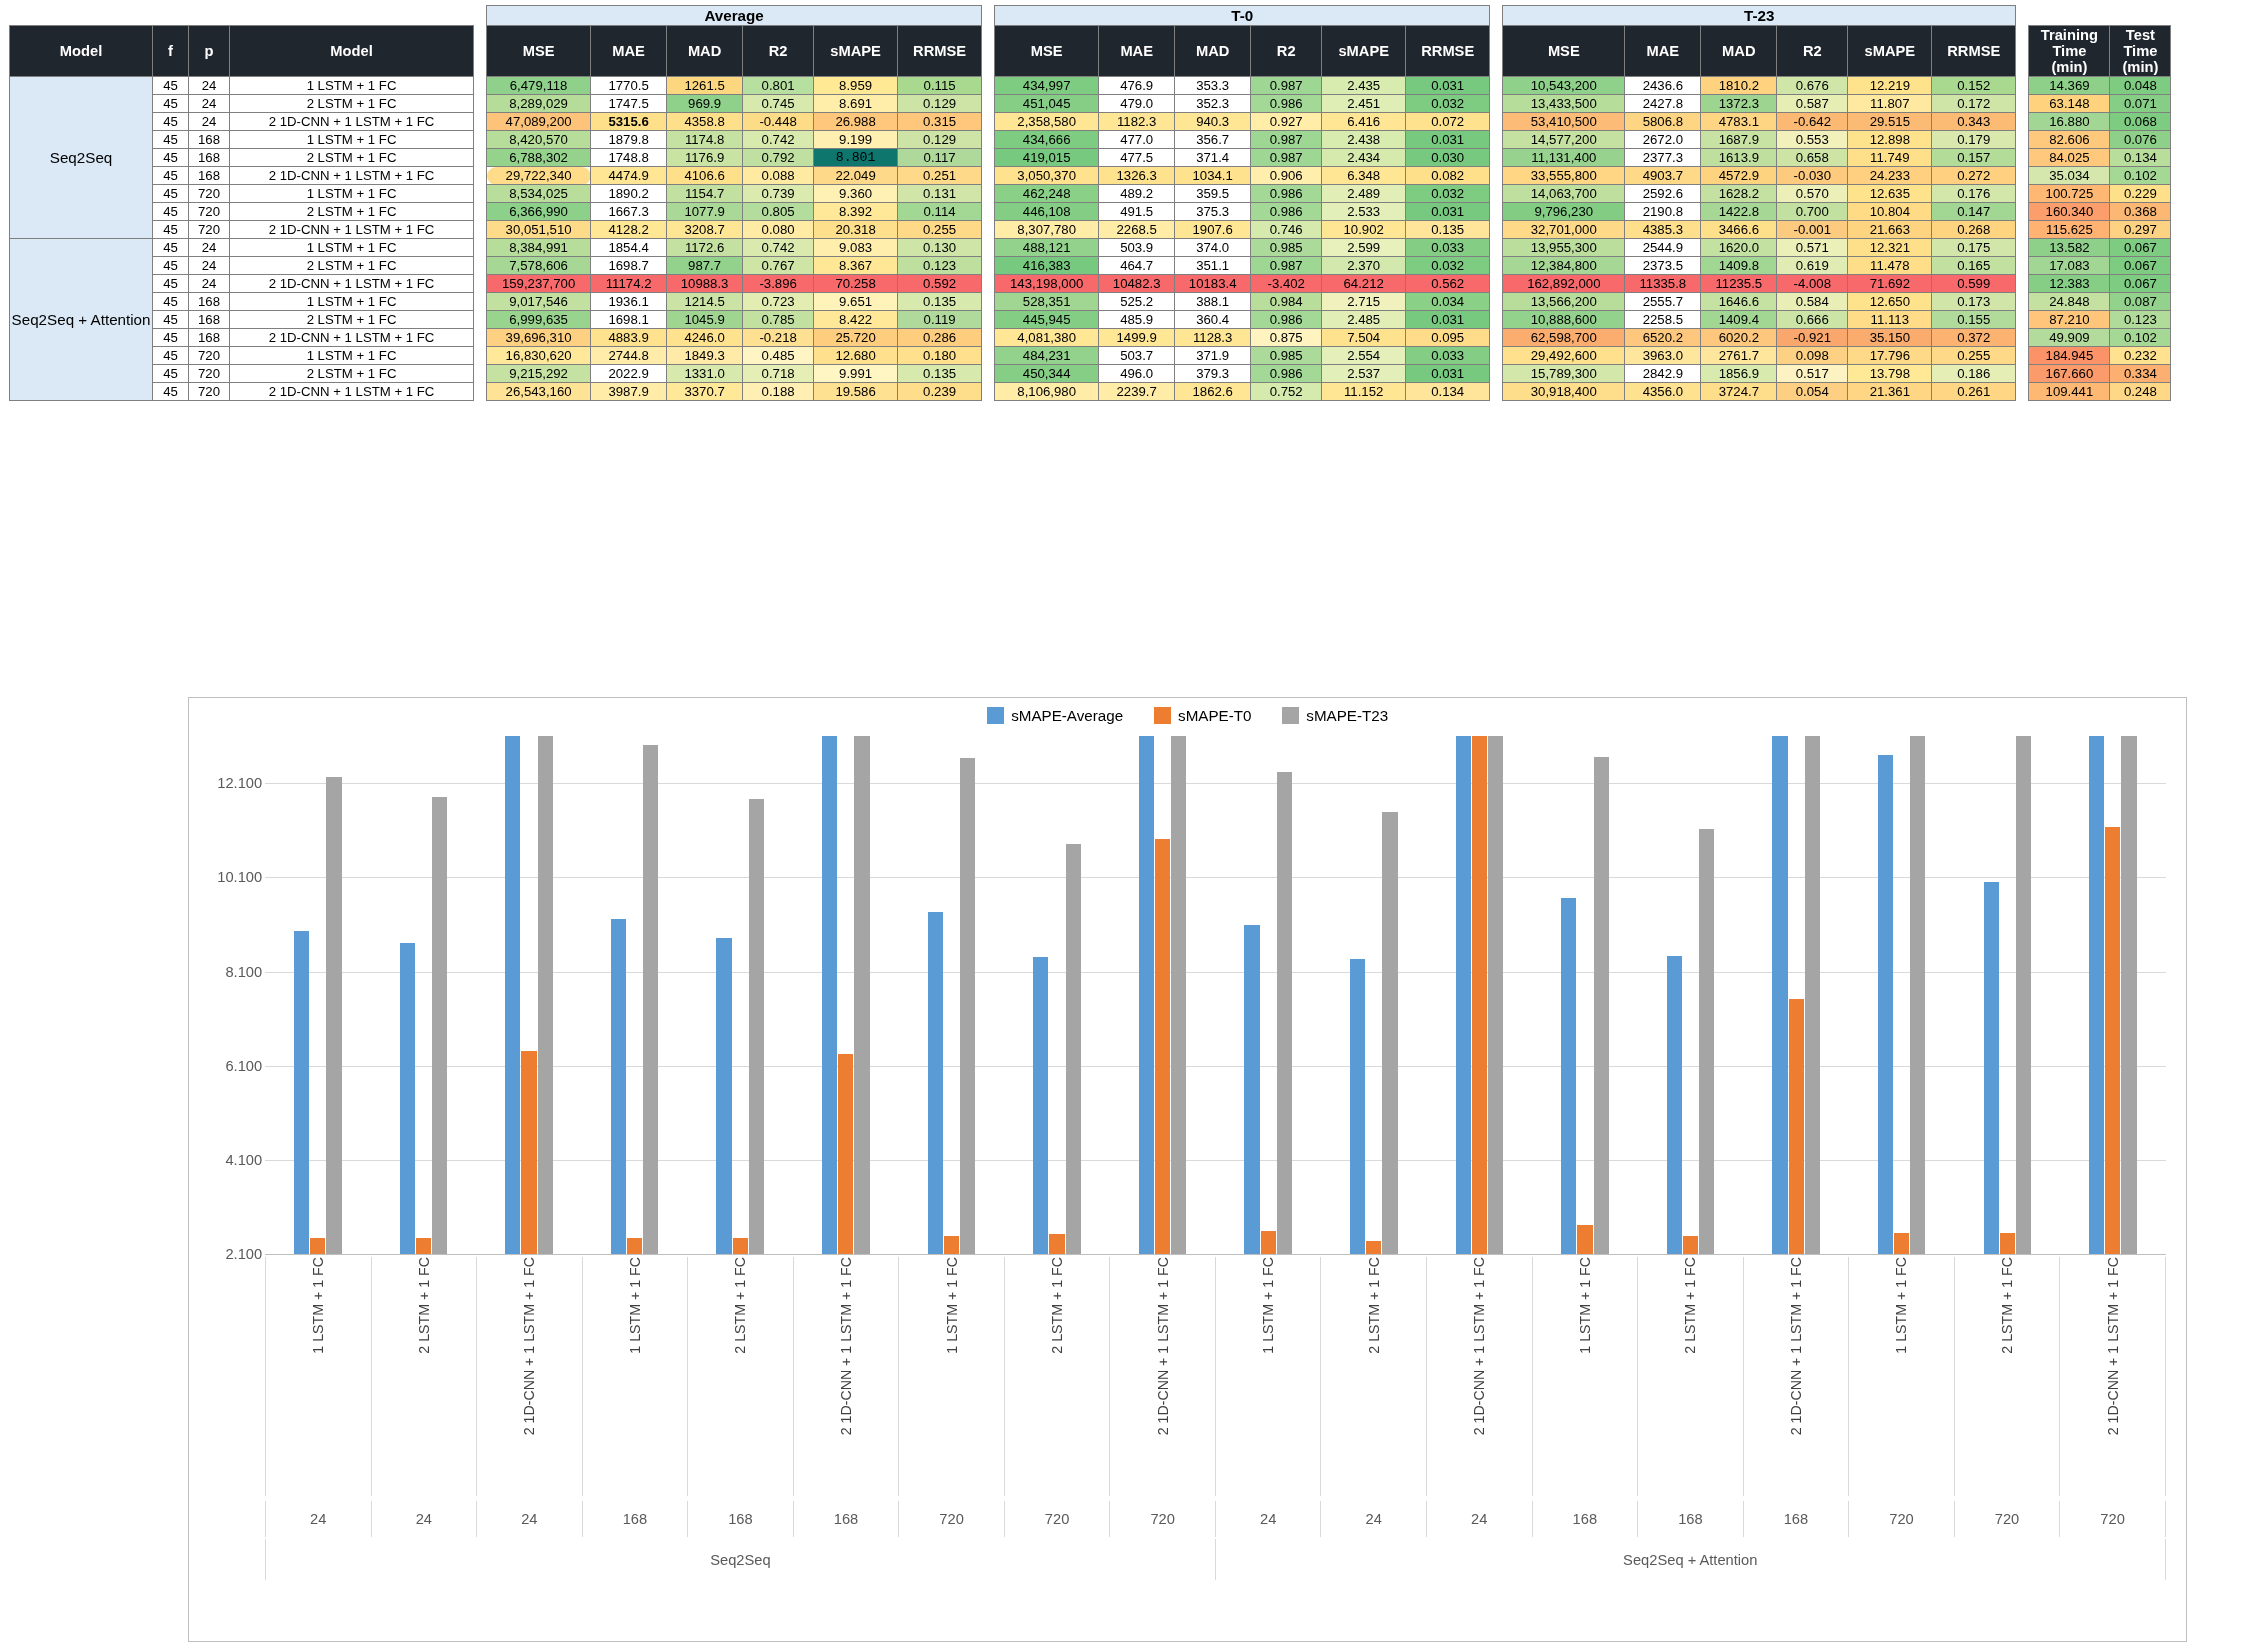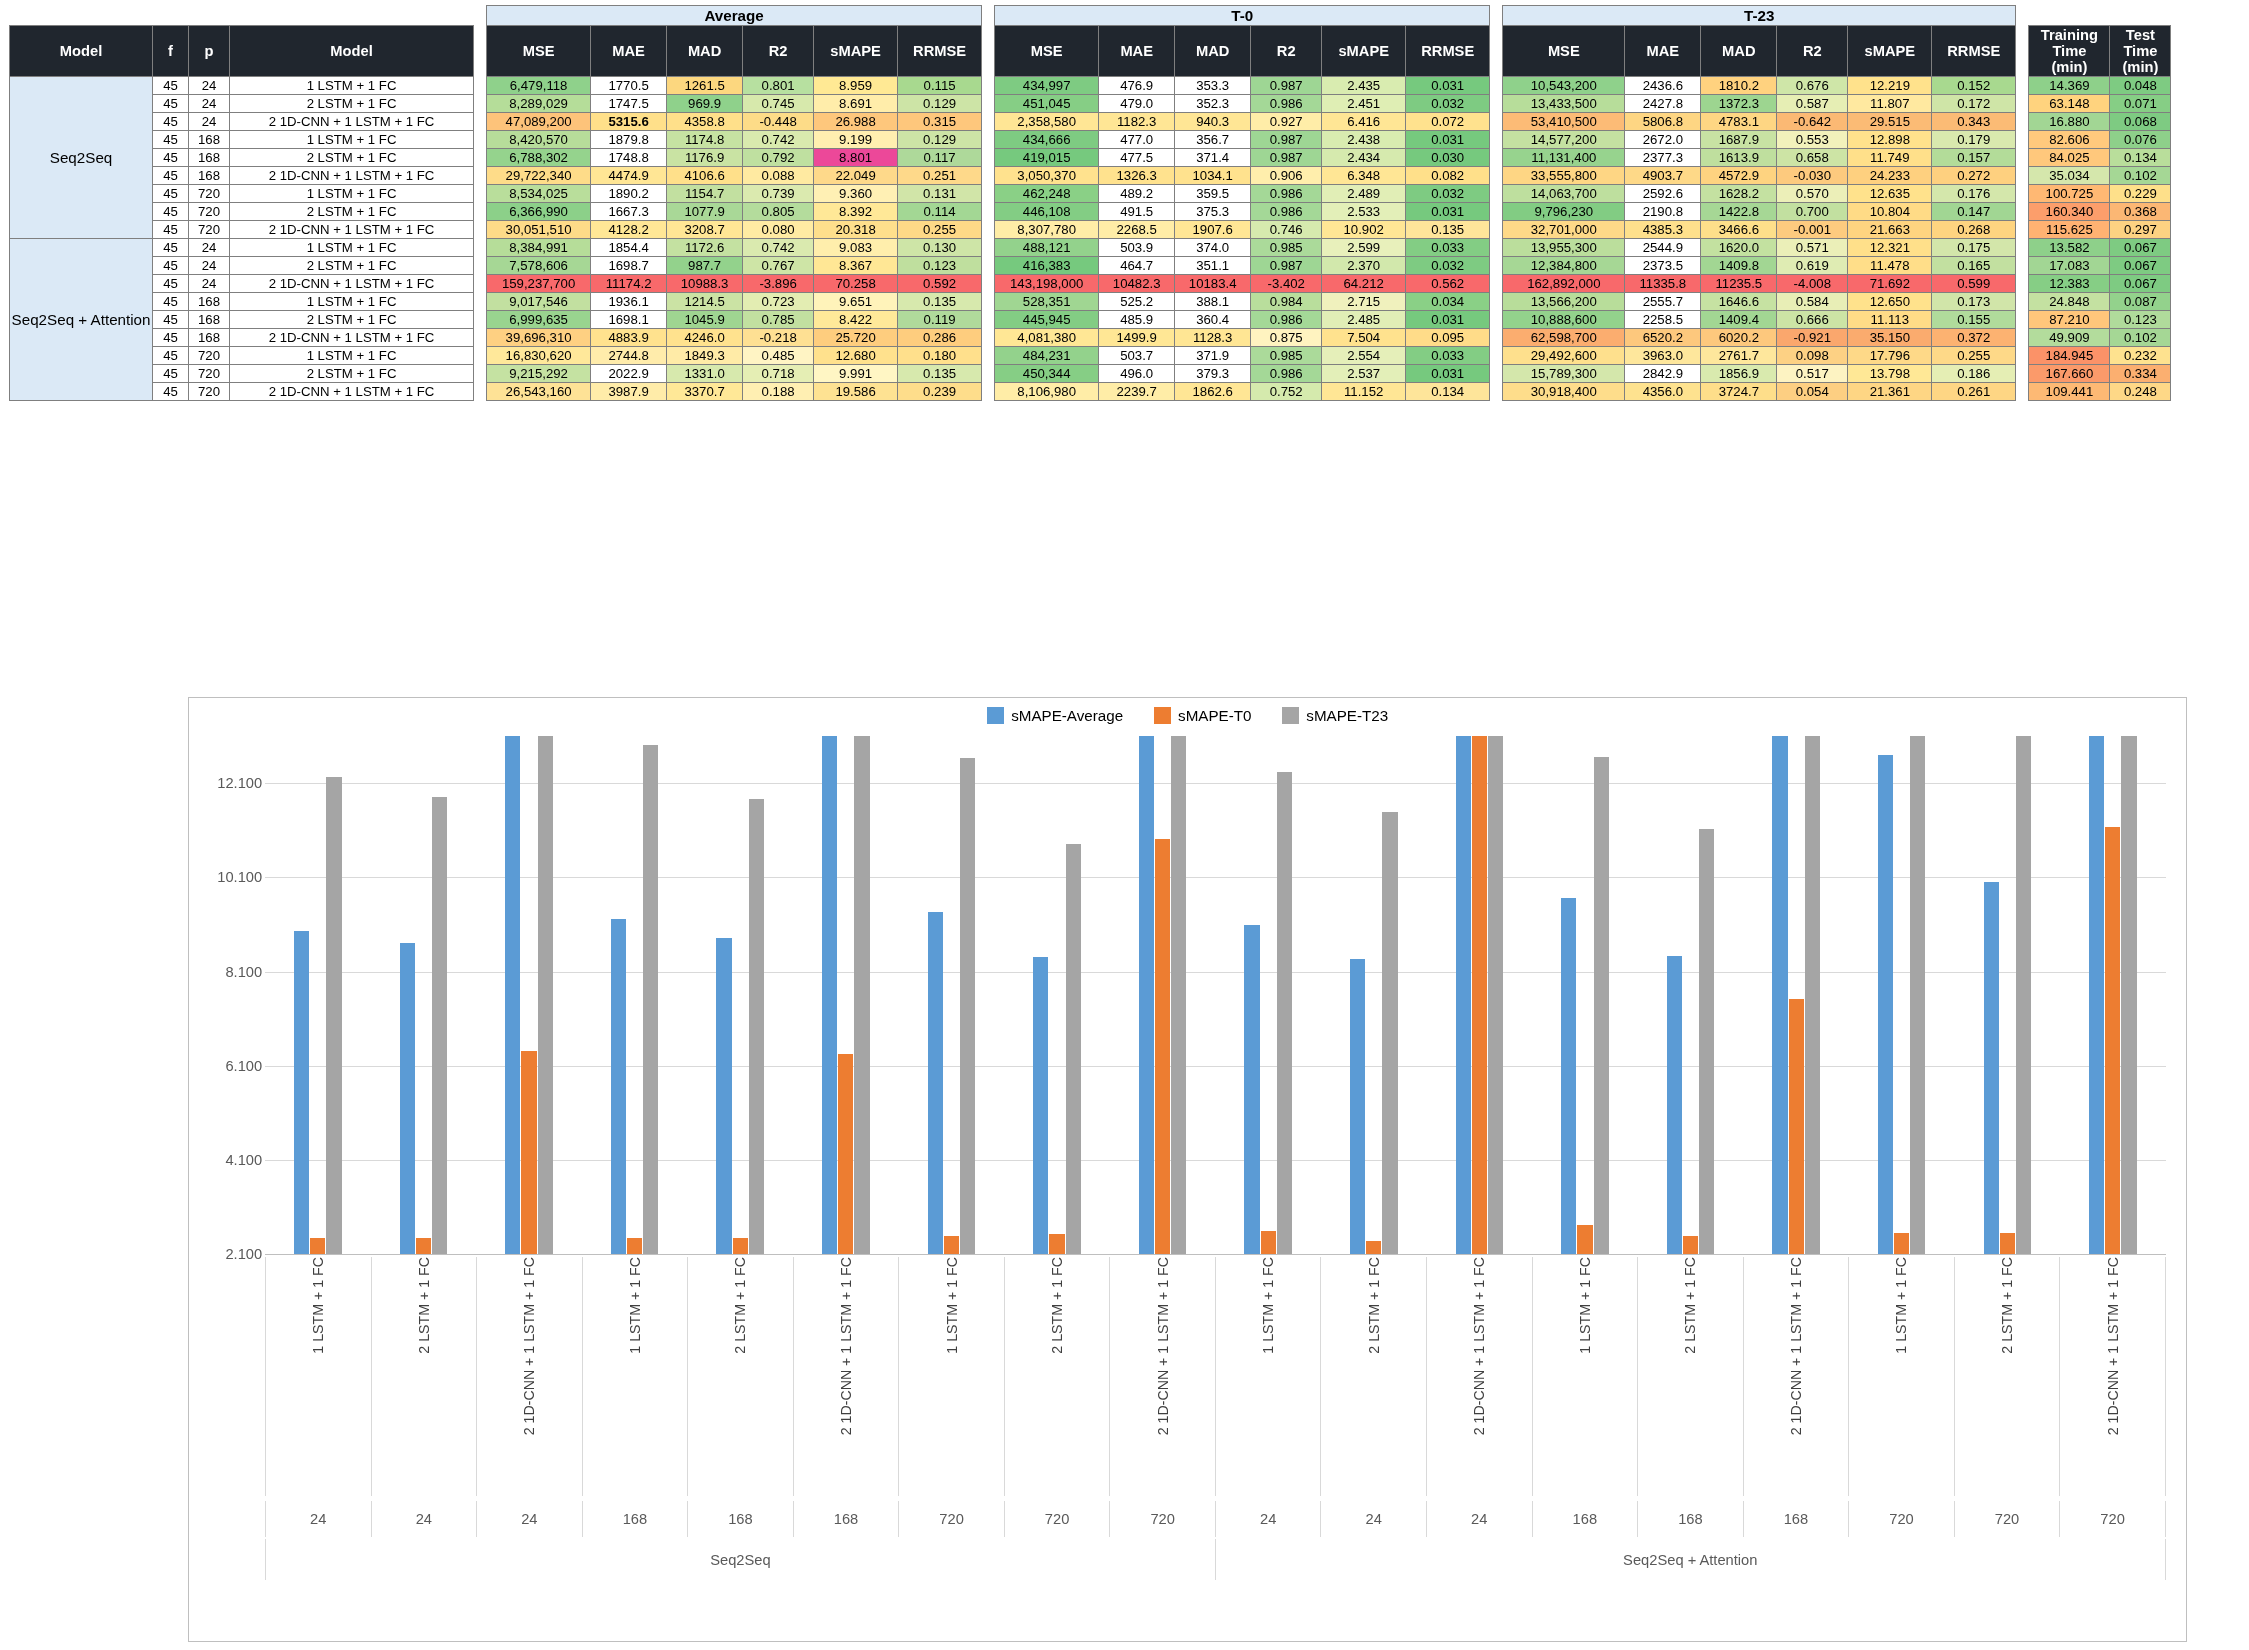--- a/index.html
+++ b/index.html
@@ -246,21 +246,21 @@
           </tr>
           <tr>
             <td class="rowlabel">45</td>
             <td class="rowlabel">168</td>
             <td class="rowlabel">2 LSTM + 1 FC</td>
             <td class="spacer"></td>
             <td style="background: rgb(149, 211, 141);">6,788,302</td>
             <td style="background: rgb(255, 255, 255);">1748.8</td>
             <td style="background: rgb(201, 227, 163);">1176.9</td>
             <td style="background: rgb(191, 224, 160);">0.792</td>
-            <td style="background: #ec4899;">8.801</td>
+            <td style="background: #0f766e; font-family: Liberation Mono, monospace;">8.801</td>
             <td style="background: rgb(174, 217, 154);">0.117</td>
             <td class="spacer"></td>
             <td style="background: rgb(118, 201, 126);">419,015</td>
             <td style="background: rgb(255, 255, 255);">477.5</td>
             <td style="background: rgb(255, 255, 255);">371.4</td>
             <td style="background: rgb(158, 214, 148);">0.987</td>
             <td style="background: rgb(214, 234, 174);">2.434</td>
             <td style="background: rgb(118, 201, 126);">0.030</td>
             <td class="spacer"></td>
             <td style="background: rgb(151, 211, 142);">11,131,400</td>
@@ -271,21 +271,21 @@
             <td style="background: rgb(179, 220, 153);">0.157</td>
             <td class="spacer"></td>
             <td style="background: rgb(255, 200, 124);">84.025</td>
             <td style="background: rgb(185, 222, 155);">0.134</td>
           </tr>
           <tr>
             <td class="rowlabel">45</td>
             <td class="rowlabel">168</td>
             <td class="rowlabel">2 1D-CNN + 1 LSTM + 1 FC</td>
             <td class="spacer"></td>
-            <td style="background: rgb(254, 220, 137);">29,722,340</td>
+            <td style="background: rgb(254, 220, 137); border-radius: 9px;">29,722,340</td>
             <td style="background: rgb(255, 230, 149);">4474.9</td>
             <td style="background: rgb(255, 224, 138);">4106.6</td>
             <td style="background: rgb(255, 234, 161);">0.088</td>
             <td style="background: rgb(254, 217, 138);">22.049</td>
             <td style="background: rgb(254, 217, 138);">0.251</td>
             <td class="spacer"></td>
             <td style="background: rgb(255, 226, 142);">3,050,370</td>
             <td style="background: rgb(255, 226, 142);">1326.3</td>
             <td style="background: rgb(255, 226, 142);">1034.1</td>
             <td style="background: rgb(255, 238, 172);">0.906</td>

